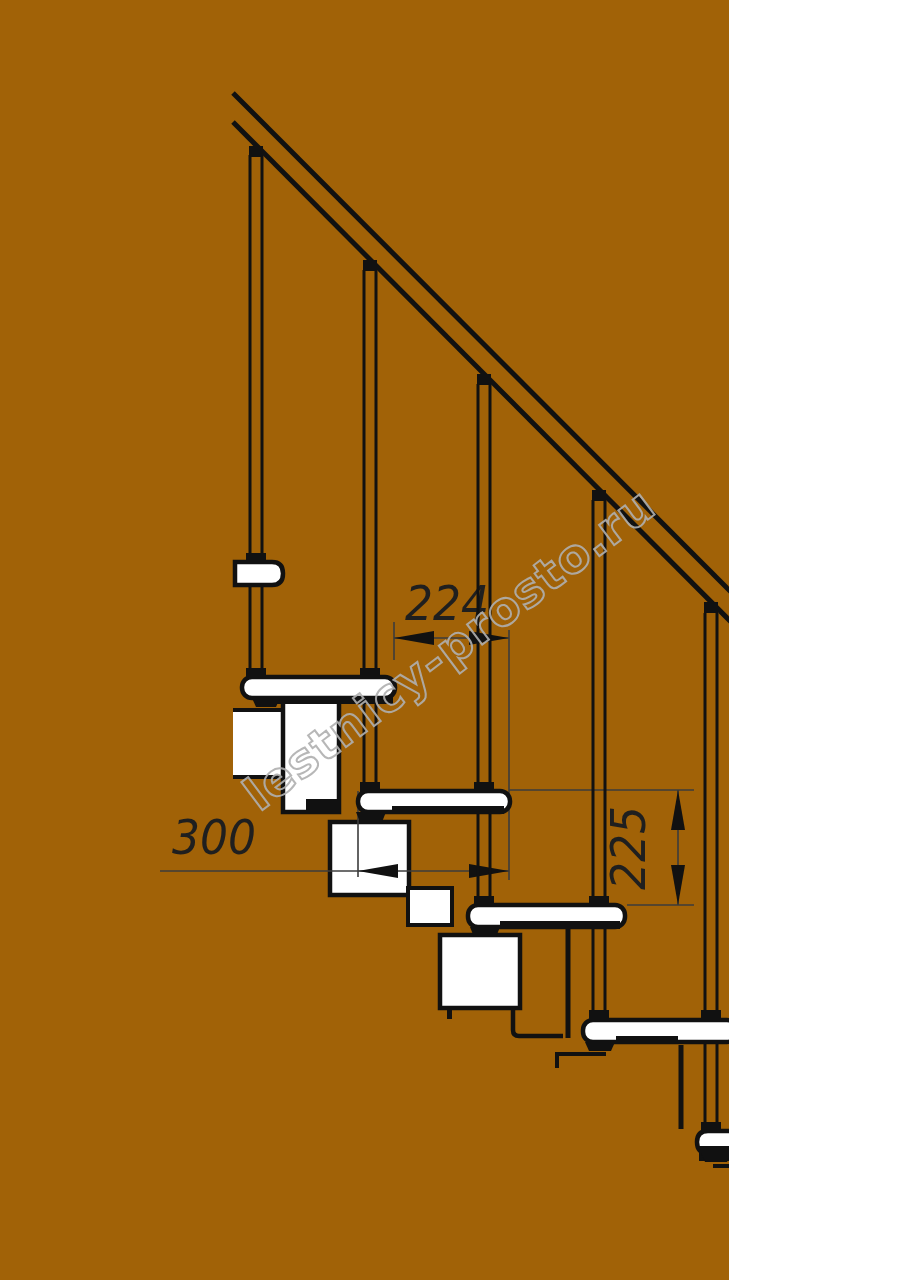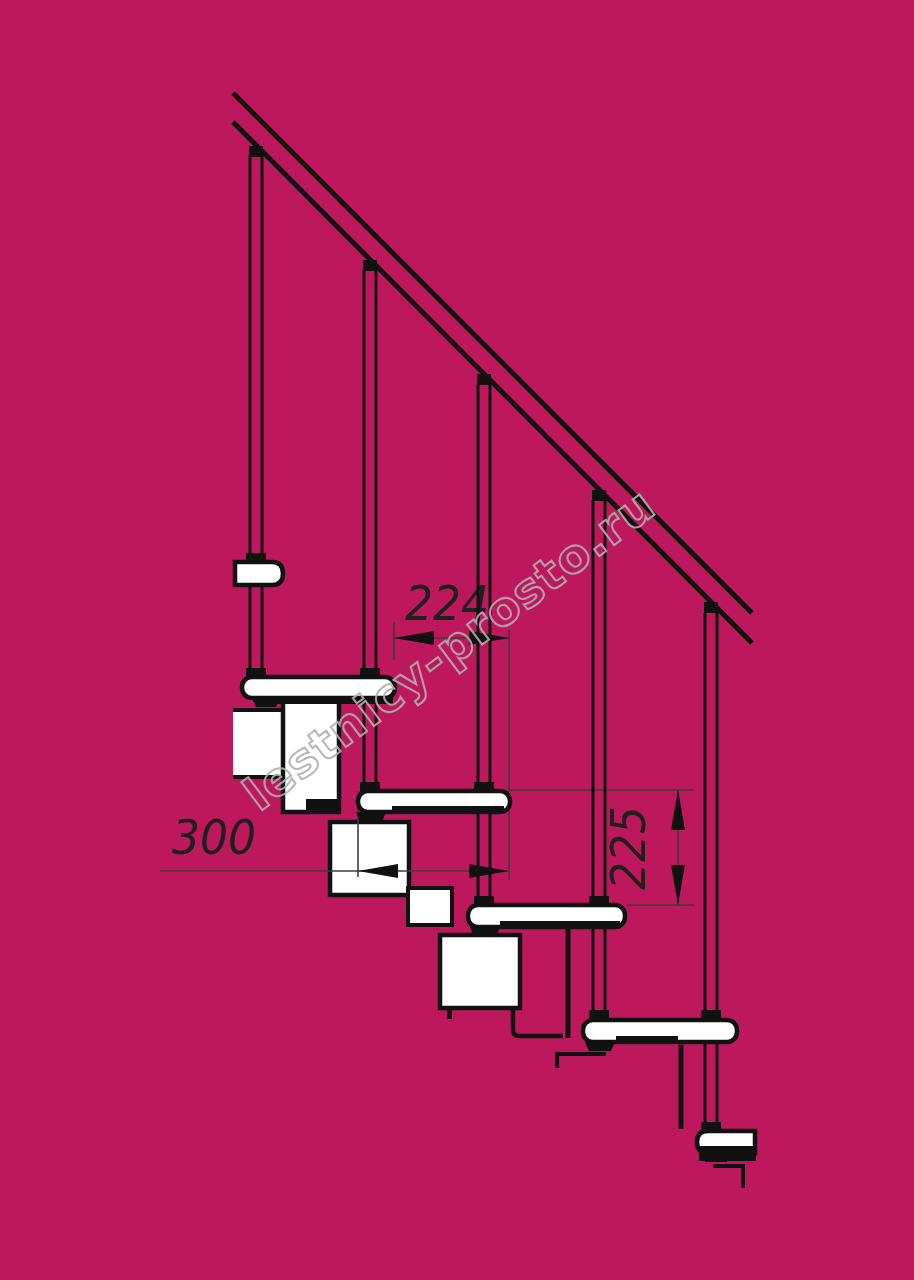--- a/index.html
+++ b/index.html
@@ -1,16 +1,16 @@
 <!DOCTYPE html>
 <html><head>
 <meta charset="utf-8">
 <style>
   html,body{margin:0;padding:0;background:#ffffff;}
-  .page{position:relative;width:914px;height:1280px;background:#be185d;overflow:hidden;
+  .page{position:relative;width:729px;height:1280px;background:#a16207;overflow:hidden;
         font-family:"DejaVu Sans", sans-serif;}
   svg{display:block;}
   .dim-text{font-family:"DejaVu Sans", sans-serif;font-style:italic;fill:#1f1f1f;}
   .wm-text{font-family:"DejaVu Sans", sans-serif;font-weight:bold;fill:none;}
 </style>
 </head>
 <body>
 
 <div class="page">
 <svg width="914" height="1280" viewBox="0 0 914 1280">

